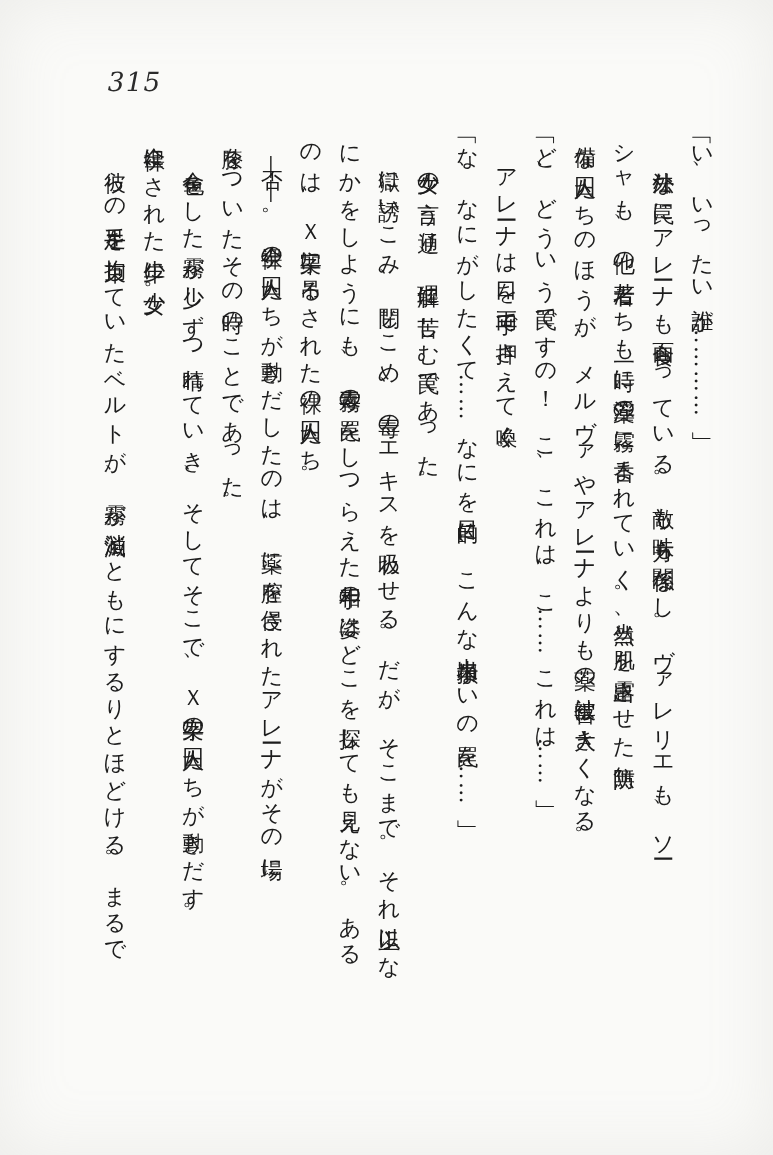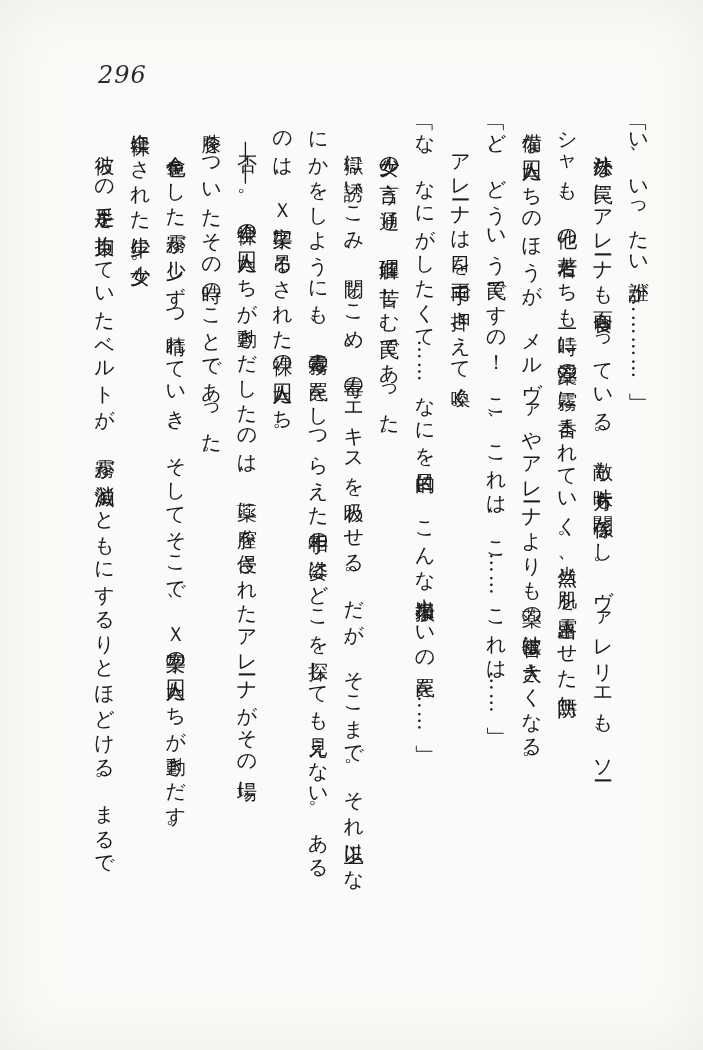--- a/index.html
+++ b/index.html
@@ -45,21 +45,21 @@
     line-height: 35.6px;
     letter-spacing: 1.9px;
     white-space: pre;
     font-kerning: none;
   }
 </style>
 </head>
 <body>
 
 <div class="book-page">
-  <div class="page-number">296</div>
+  <div class="page-number">315</div>
 
   <div class="text-block">
     <p class="tline">「い、いったい誰が…………」</p>
     <p class="tline">　法外な罠にアレーナも面食らっている。敵も味方も関係なし。ヴァレリエも、ソー</p>
     <p class="tline">シャも、他の若者たちも一時に淫薬の霧に呑まれていく。当然、肌を露出させた無防</p>
     <p class="tline">備な囚人たちのほうが、メルヴァやアレーナよりも薬の被害は大きくなる。</p>
     <p class="tline">「ど、どういう罠ですの！　こ、これは、こ……これは……」</p>
     <p class="tline">　アレーナは口を両手で押さえて喚く。</p>
     <p class="tline">「な、なにがしたくて……なにを目的に、こんな出来損ないの罠を……」</p>
     <p class="tline">　少女の言う通り、理解に苦しむ罠であった。</p>

